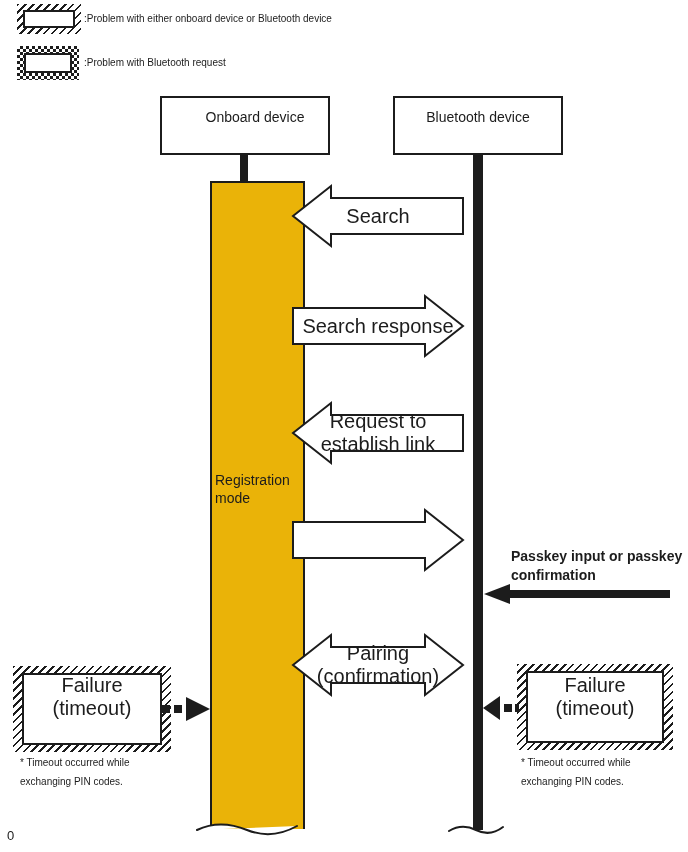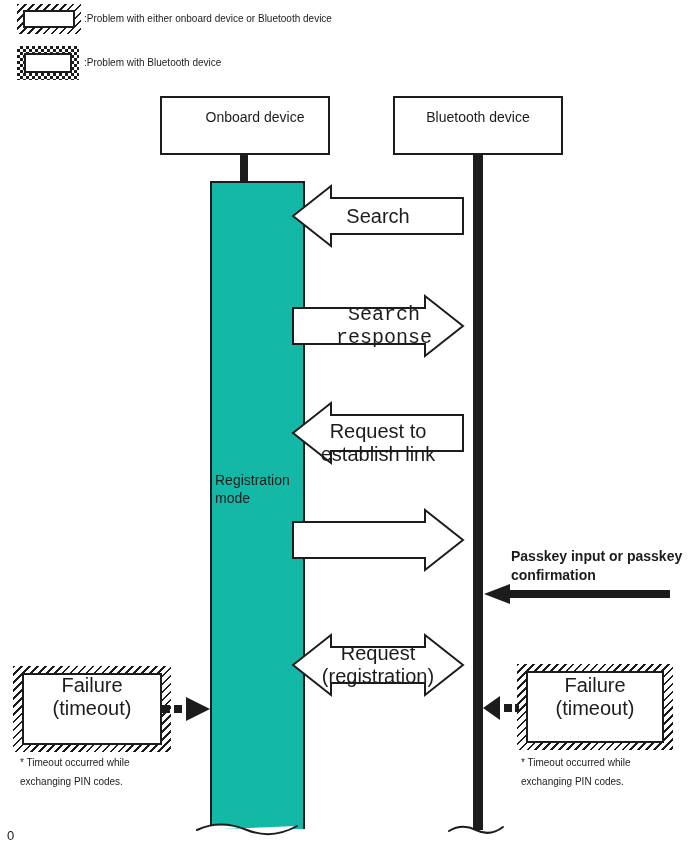--- a/index.html
+++ b/index.html
@@ -23,65 +23,65 @@
 <div class="canvas">
 
   <div class="abs hatch" style="left:17px;top:4px;width:64px;height:30px;">
     <span class="inner-box" style="left:6px;top:6px;right:6px;bottom:6px;"></span>
   </div>
   <div class="abs txt flexc" style="left:84px;top:4px;height:30px;">:Problem with either onboard device or Bluetooth device</div>
 
   <div class="abs dots" style="left:17px;top:46px;width:62px;height:34px;">
     <span class="inner-box" style="left:7px;top:7px;right:7px;bottom:7px;"></span>
   </div>
-  <div class="abs txt flexc" style="left:84px;top:46px;height:34px;">:Problem with Bluetooth device</div>
+  <div class="abs txt flexc" style="left:84px;top:46px;height:34px;">:Problem with Bluetooth request</div>
 
   <div class="abs device" style="left:160px;top:96px;width:170px;height:59px;padding-left:20px;">
     <span>Onboard device</span>
   </div>
   <div class="abs device" style="left:393px;top:96px;width:170px;height:59px;">
     <span>Bluetooth device</span>
   </div>
 
   <div class="abs solid" style="left:240px;top:154px;width:8px;height:28px;"></div>
-  <div class="abs" style="left:210px;top:181px;width:95px;height:648px;border:2px solid #1c1c1c;border-bottom:none;background:#14b8a6;">
+  <div class="abs" style="left:210px;top:181px;width:95px;height:648px;border:2px solid #1c1c1c;border-bottom:none;background:#eab308;">
     <div style="position:absolute;left:3px;top:288px;width:72px;font-size:14px;line-height:18px;">Registration mode</div>
   </div>
 
   <div class="abs solid" style="left:473px;top:155px;width:10px;height:675px;"></div>
 
   <svg class="abs" style="left:291px;top:182px;" width="174" height="68" viewBox="0 0 174 68">
     <polygon points="2,34 40,4 40,16 172,16 172,52 40,52 40,64" fill="#ffffff" stroke="#1c1c1c" stroke-width="2"></polygon>
   </svg>
   <div class="abs arrow-label" style="left:291px;top:182px;width:174px;height:68px;">Search</div>
 
   <svg class="abs" style="left:291px;top:292px;" width="174" height="68" viewBox="0 0 174 68">
     <polygon points="172,34 134,4 134,16 2,16 2,52 134,52 134,64" fill="#ffffff" stroke="#1c1c1c" stroke-width="2"></polygon>
   </svg>
-  <div class="abs arrow-label" style="left:297px;top:292px;width:174px;height:68px;font-family:Liberation Mono, monospace;">Search response</div>
+  <div class="abs arrow-label" style="left:291px;top:292px;width:174px;height:68px;">Search response</div>
 
   <svg class="abs" style="left:291px;top:399px;" width="174" height="68" viewBox="0 0 174 68">
     <polygon points="2,34 40,4 40,16 172,16 172,52 40,52 40,64" fill="#ffffff" stroke="#1c1c1c" stroke-width="2"></polygon>
   </svg>
-  <div class="abs arrow-label" style="left:291px;top:409px;width:174px;height:68px;">Request to establish link</div>
+  <div class="abs arrow-label" style="left:291px;top:399px;width:174px;height:68px;">Request to establish link</div>
 
   <svg class="abs" style="left:291px;top:506px;" width="174" height="68" viewBox="0 0 174 68">
     <polygon points="172,34 134,4 134,16 2,16 2,52 134,52 134,64" fill="#ffffff" stroke="#1c1c1c" stroke-width="2"></polygon>
   </svg>
 
   <div class="abs" style="left:511px;top:547px;width:175px;font-size:14px;line-height:19px;font-weight:bold;">Passkey input or passkey confirmation</div>
   <svg class="abs" style="left:483px;top:582px;" width="189" height="24" viewBox="0 0 189 24">
     <polygon points="1,12 27,2 27,22" fill="#1c1c1c"></polygon>
     <rect x="26" y="8" width="161" height="8" fill="#1c1c1c"></rect>
   </svg>
 
   <svg class="abs" style="left:291px;top:631px;" width="174" height="68" viewBox="0 0 174 68">
     <polygon points="2,34 40,4 40,16 134,16 134,4 172,34 134,64 134,52 40,52 40,64" fill="#ffffff" stroke="#1c1c1c" stroke-width="2"></polygon>
   </svg>
-  <div class="abs arrow-label" style="left:291px;top:631px;width:174px;height:68px;">Request (registration)</div>
+  <div class="abs arrow-label" style="left:291px;top:631px;width:174px;height:68px;">Pairing (confirmation)</div>
 
   <div class="abs hatch" style="left:13px;top:666px;width:158px;height:86px;">
     <div class="inner-box arrow-label" style="left:9px;top:7px;right:9px;bottom:7px;">
       <span style="transform:translateY(-12px);">Failure (timeout)</span>
     </div>
   </div>
   <svg class="abs" style="left:161px;top:696px;" width="50" height="26" viewBox="0 0 50 26">
     <rect x="1" y="9" width="8" height="8" fill="#1c1c1c"></rect>
     <rect x="13" y="9" width="8" height="8" fill="#1c1c1c"></rect>
     <polygon points="25,1 49,13 25,25" fill="#1c1c1c"></polygon>

